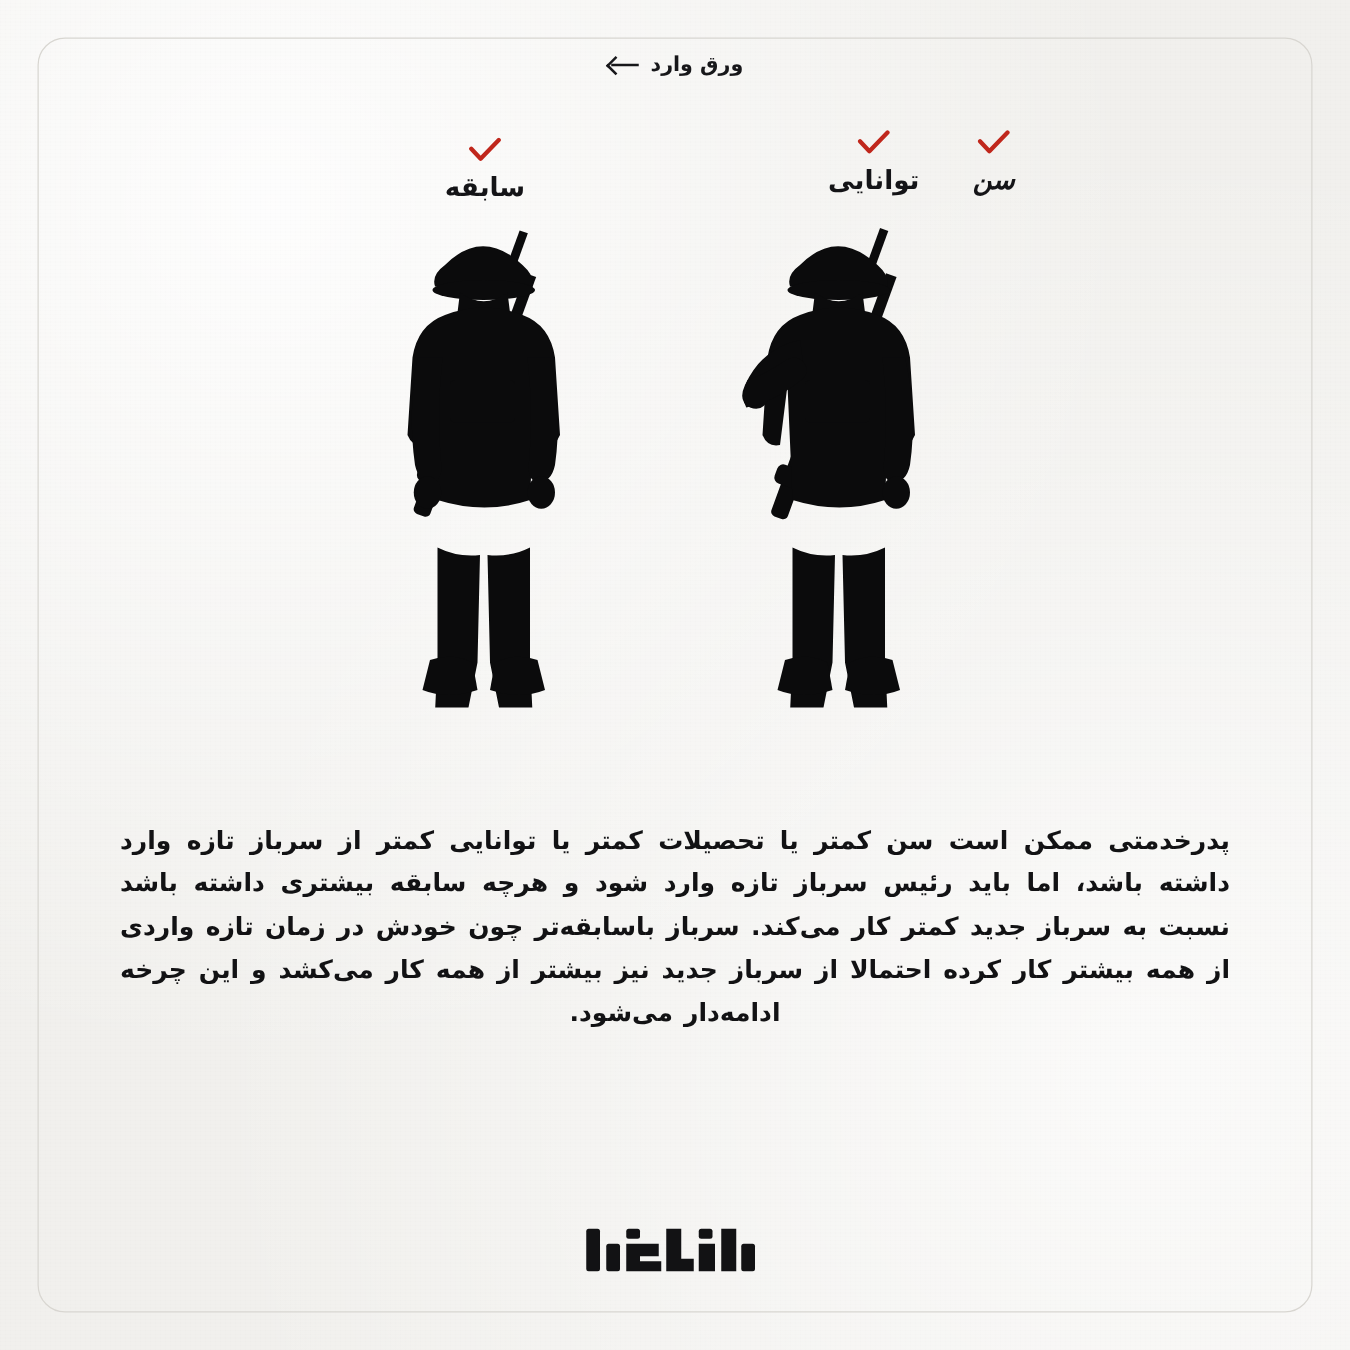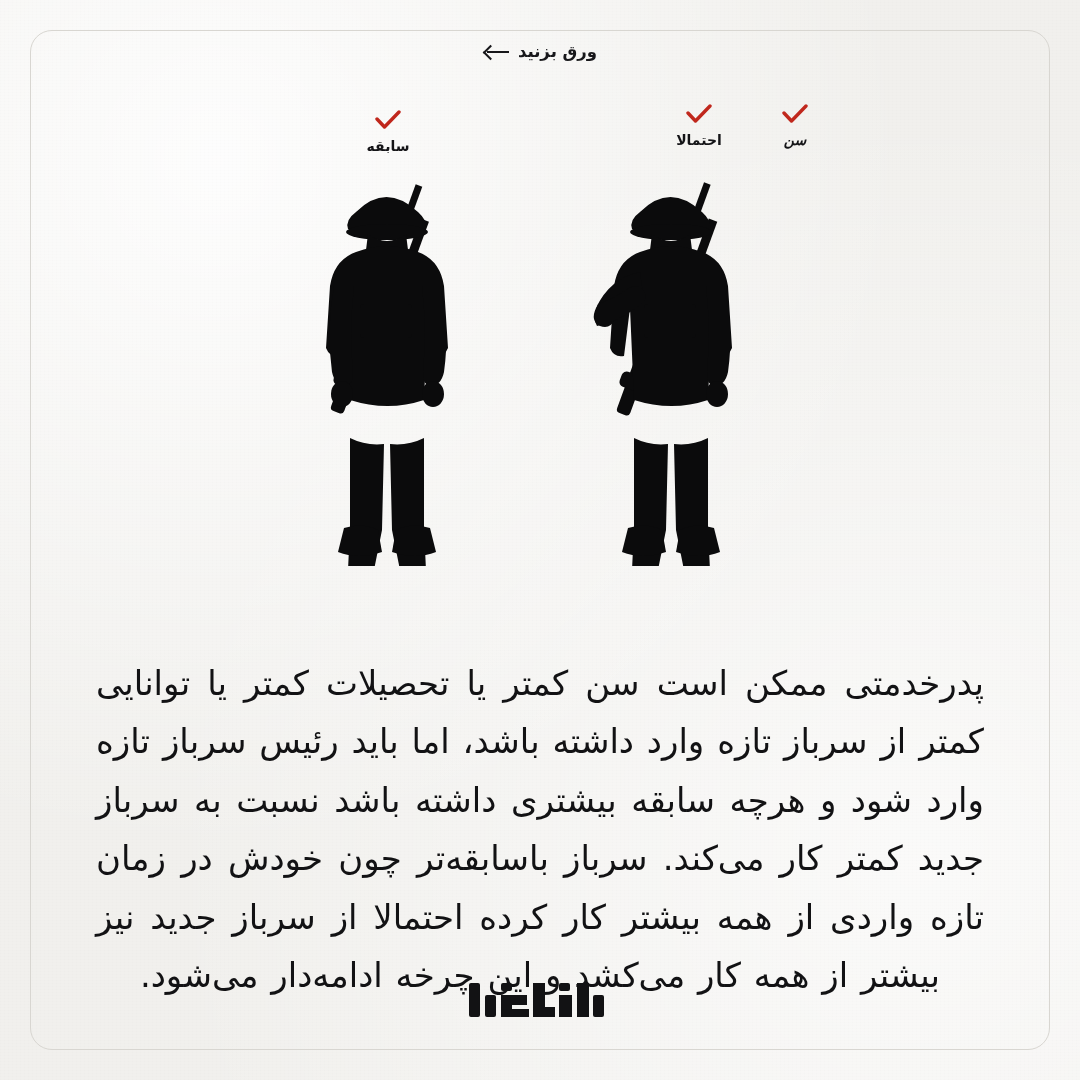--- a/index.html
+++ b/index.html
@@ -106,21 +106,21 @@
     width: 110px;
   }
   .tag .check-icon {
     display: block;
     margin: 0 auto 8px auto;
     width: 26px;
     height: 20px;
   }
   .tag .tag-label {
     display: block;
-    font-size: 14px;
+    font-size: 21px;
     font-weight: bold;
     color: #141417;
     white-space: nowrap;
     letter-spacing: -0.2px;
   }
   .tag-sabeghe { left: 333px; top: 6px; }
   .tag-tavanaei { left: 548px; top: 0px; }
   .tag-tahsilat { left: 644px; top: 0px; }
   .tag-sen      { left: 740px; top: 0px; font-style: italic; }
 
@@ -134,28 +134,28 @@
   }
   .soldier {
     position: absolute;
   }
   .soldier-standing { left: 300px; top: 0; }
   .soldier-saluting { left: 580px; top: 0; }
 
   
   .paragraph {
     position: absolute;
-    top: 620px;
+    top: 635px;
     left: 96px;
     width: 888px;
     text-align: justify;
     text-align-last: center;
     direction: rtl;
-    font-size: 34px;
-    font-weight: normal;
+    font-size: 20px;
+    font-weight: bold;
     line-height: 1.72;
     color: #121214;
     letter-spacing: 0.1px;
     word-spacing: 2px;
   }
 
   
   .footer-logo {
     position: absolute;
     bottom: 55px;
@@ -177,39 +177,39 @@
   }
 </style>
 </head>
 <body>
 
 <div class="slide">
   <div class="texture"></div>
   <div class="frame"></div>
 
   <div class="swipe-hint">
-    <span class="label">ورق بزنید</span>
+    <span class="label">ورق وارد</span>
     <span class="arrow-left-icon"></span>
   </div>
 
   <div class="tags">
 
     <div class="tag tag-sabeghe">
       <svg class="check-icon" viewBox="0 0 26 20" aria-hidden="true">
         <path d="M2 9 L9.5 17 L24 2" fill="none" stroke="#c0271c" stroke-width="3.4" stroke-linecap="round" stroke-linejoin="round"></path>
       </svg>
       <span class="tag-label">سابقه</span>
     </div>
 
 
     <div class="tag tag-tahsilat">
       <svg class="check-icon" viewBox="0 0 26 20" aria-hidden="true">
         <path d="M2 9 L9.5 17 L24 2" fill="none" stroke="#c0271c" stroke-width="3.4" stroke-linecap="round" stroke-linejoin="round"></path>
       </svg>
-      <span class="tag-label">احتمالا</span>
+      <span class="tag-label">توانایی</span>
     </div>
 
     <div class="tag tag-sen">
       <svg class="check-icon" viewBox="0 0 26 20" aria-hidden="true">
         <path d="M2 9 L9.5 17 L24 2" fill="none" stroke="#c0271c" stroke-width="3.4" stroke-linecap="round" stroke-linejoin="round"></path>
       </svg>
       <span class="tag-label">سن</span>
     </div>
   </div>
 

